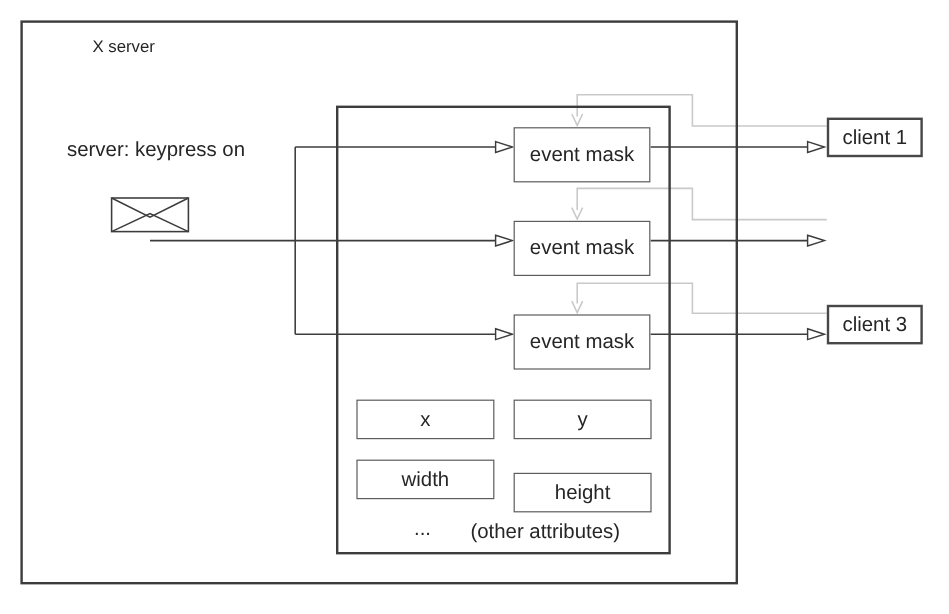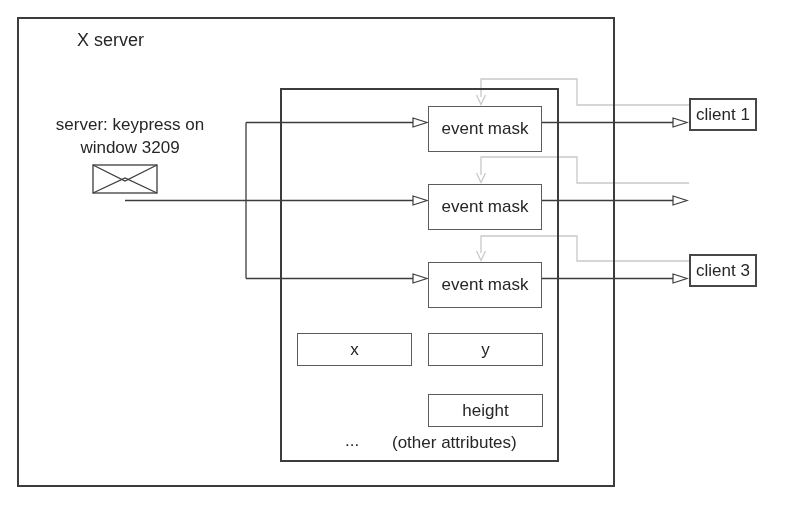--- a/index.html
+++ b/index.html
@@ -6,33 +6,33 @@
   .canvas{
     position:relative;width:791px;height:512px;background:#ffffff;
     font-family:"Liberation Sans",sans-serif;color:#262626;overflow:hidden;
   }
   .canvas *{box-sizing:border-box;}
   svg.wires{position:absolute;left:0;top:0;z-index:1;pointer-events:none;}
   .box{position:absolute;z-index:2;background:transparent;}
   .xserver-box{left:17px;top:17px;width:598px;height:470px;border:2px solid #3c3c3c;}
   .attributes-box{left:280px;top:88px;width:279px;height:374px;border:2px solid #3c3c3c;}
   .label{position:absolute;z-index:3;white-space:nowrap;}
-  .xserver-label{left:77px;top:30px;font-size:18px;text-align:center;}
+  .xserver-label{left:77px;top:30px;font-size:14px;text-align:center;}
   .attributes-title{left:239px;top:62px;font-size:17px;}
   .event-label{left:40px;top:113px;width:180px;text-align:center;font-size:17px;line-height:23px;}
   .cell{
     position:absolute;z-index:2;display:flex;align-items:center;justify-content:center;
     background:#ffffff;font-size:17px;
   }
   .mask{left:428px;width:114px;height:46px;border:1.5px solid #5c5c5c;}
   .mask1{top:106px;} .mask2{top:184px;} .mask3{top:262px;}
   .attr{width:115px;height:33px;border:1.5px solid #5c5c5c;}
   .attr-x{left:297px;top:333px;} .attr-y{left:428px;top:333px;}
   .attr-w{left:297px;top:383px;} .attr-h{left:428px;top:362px;margin-top:32px;}
-  .client{left:689px;width:68px;height:33px;border:2px solid #474747;}
+  .client{left:689px;width:80px;height:33px;border:2px solid #474747;}
   .client1{top:98px;} .client2{top:176px;} .client3{top:254px;}
   .ellipsis{left:345px;top:431px;font-size:17px;}
   .other-attrs{left:392px;top:433px;font-size:17px;}
 </style>
 </head>
 <body>
 
 <div class="canvas">
 
   <svg class="wires" width="791" height="512" viewBox="0 0 791 512">
@@ -70,31 +70,31 @@
       <polyline points="93,165 125,181 157,165" fill="none"></polyline>
       <polyline points="93,193 125,178 157,193" fill="none"></polyline>
     </g>
   </svg>
 
   <div class="box xserver-box"></div>
   <div class="label xserver-label">X server</div>
 
   <div class="label event-label">
     <div>server: keypress on</div>
-    <div>window 3209</div>
   </div>
 
   <div class="box attributes-box"></div>
 
   <div class="cell mask mask1">event mask</div>
   <div class="cell mask mask2">event mask</div>
   <div class="cell mask mask3">event mask</div>
 
   <div class="cell attr attr-x">x</div>
   <div class="cell attr attr-y">y</div>
+  <div class="cell attr attr-w">width</div>
   <div class="cell attr attr-h">height</div>
 
   <div class="label ellipsis">...</div>
   <div class="label other-attrs">(other attributes)</div>
 
   <div class="cell client client1">client 1</div>
   <div class="cell client client3">client 3</div>
 
 </div>
 

